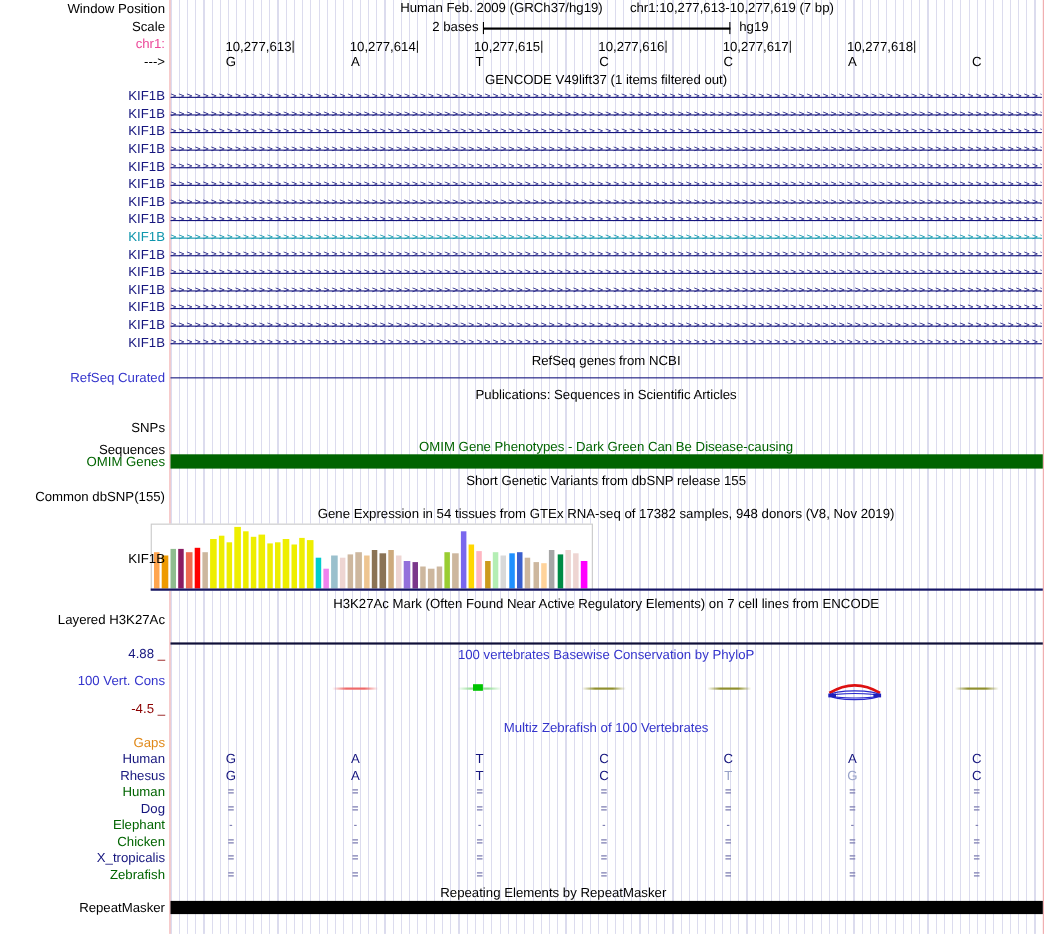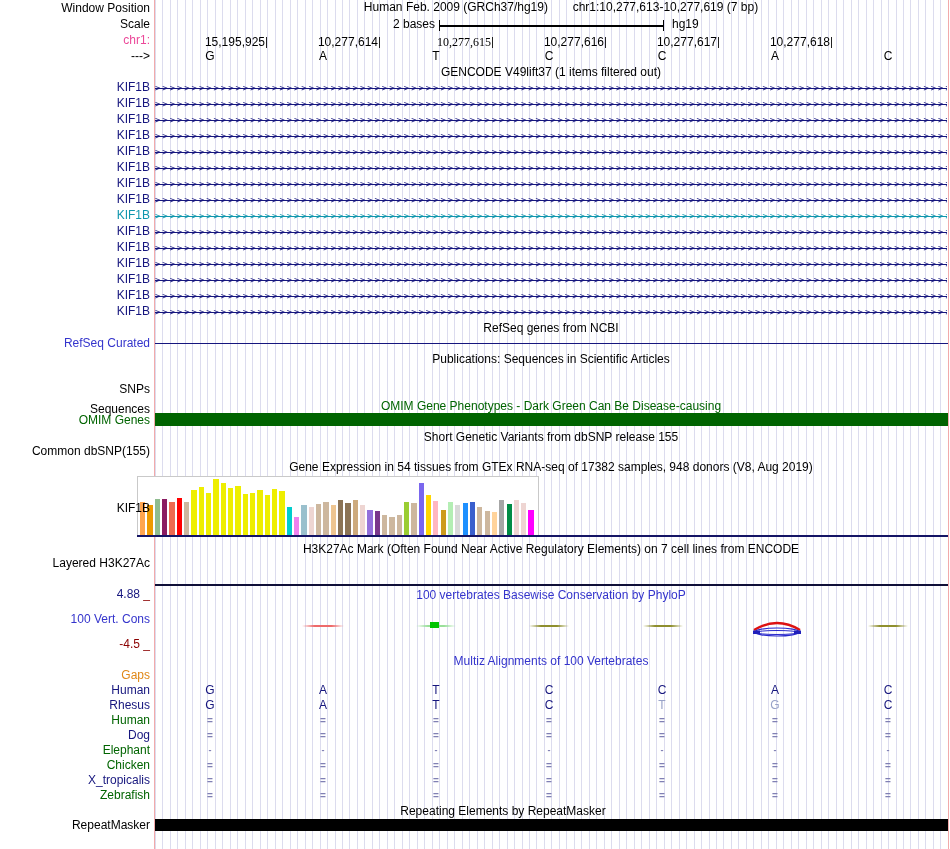--- a/index.html
+++ b/index.html
@@ -110,30 +110,30 @@
       <div class="abs lbl" style="right: 800px; top: 557px; color: rgb(0, 0, 0); text-align: right; z-index: 5;">Layered H3K27Ac</div>
       <div class="abs lbl" style="right: 800px; top: 588px; color: rgb(22, 22, 126); text-align: right; z-index: 5;">4.88<span style="color: rgb(139, 0, 0);"> _</span></div>
       <div class="abs lbl" style="right: 800px; top: 613px; color: rgb(52, 52, 204); text-align: right; z-index: 5;">100 Vert. Cons</div>
       <div class="abs lbl" style="right: 800px; top: 638px; color: rgb(139, 0, 0); text-align: right; z-index: 5;">-4.5<span style="color: rgb(139, 0, 0);"> _</span></div>
       <div class="abs lbl" style="right: 800px; top: 819px; color: rgb(0, 0, 0); text-align: right; z-index: 5;">RepeatMasker</div>
       <div class="abs lbl" style="left: 155px; width: 792px; top: 66px; text-align: center; color: rgb(0, 0, 0); z-index: 5;">GENCODE V49lift37 (1 items filtered out)</div>
       <div class="abs lbl" style="left: 155px; width: 792px; top: 322px; text-align: center; color: rgb(0, 0, 0); z-index: 5;">RefSeq genes from NCBI</div>
       <div class="abs lbl" style="left: 155px; width: 792px; top: 353px; text-align: center; color: rgb(0, 0, 0); z-index: 5;">Publications: Sequences in Scientific Articles</div>
       <div class="abs lbl" style="left: 155px; width: 792px; top: 400px; text-align: center; color: rgb(0, 100, 0); z-index: 5;">OMIM Gene Phenotypes - Dark Green Can Be Disease-causing</div>
       <div class="abs lbl" style="left: 155px; width: 792px; top: 431px; text-align: center; color: rgb(0, 0, 0); z-index: 5;">Short Genetic Variants from dbSNP release 155</div>
-      <div class="abs lbl" style="left: 155px; width: 792px; top: 461px; text-align: center; color: rgb(0, 0, 0); z-index: 5;">Gene Expression in 54 tissues from GTEx RNA-seq of 17382 samples, 948 donors (V8, Aug 2019)</div>
+      <div class="abs lbl" style="left: 155px; width: 792px; top: 461px; text-align: center; color: rgb(0, 0, 0); z-index: 5;">Gene Expression in 54 tissues from GTEx RNA-seq of 17382 samples, 948 donors (V8, Nov 2019)</div>
       <div class="abs lbl" style="left: 155px; width: 792px; top: 543px; text-align: center; color: rgb(0, 0, 0); z-index: 5;">H3K27Ac Mark (Often Found Near Active Regulatory Elements) on 7 cell lines from ENCODE</div>
       <div class="abs lbl" style="left: 155px; width: 792px; top: 589px; text-align: center; color: rgb(52, 52, 204); z-index: 5;">100 vertebrates Basewise Conservation by PhyloP</div>
-      <div class="abs lbl" style="left: 155px; width: 792px; top: 655px; text-align: center; color: rgb(52, 52, 204); z-index: 5;">Multiz Alignments of 100 Vertebrates</div>
+      <div class="abs lbl" style="left: 155px; width: 792px; top: 655px; text-align: center; color: rgb(52, 52, 204); z-index: 5;">Multiz Zebrafish of 100 Vertebrates</div>
       <div class="abs lbl" style="left: 155px; width: 696px; top: 805px; text-align: center; color: rgb(0, 0, 0); z-index: 5;">Repeating Elements by RepeatMasker</div>
-      <div class="abs lbl" style="right: 685px; top: 36px; text-align: right; z-index: 5;">15,195,925</div>
+      <div class="abs lbl" style="right: 685px; top: 36px; text-align: right; z-index: 5;">10,277,613</div>
       <div class="abs" style="left: 266px; top: 37px; width: 1.2px; height: 11px; background: rgb(34, 34, 34); z-index: 5;"></div>
       <div class="abs lbl" style="right: 572px; top: 36px; text-align: right; z-index: 5;">10,277,614</div>
       <div class="abs" style="left: 379px; top: 37px; width: 1.2px; height: 11px; background: rgb(34, 34, 34); z-index: 5;"></div>
-      <div class="abs lbl" style="right: 459px; top: 36px; text-align: left; z-index: 5; font-family: Liberation Serif, serif;">10,277,615</div>
+      <div class="abs lbl" style="right: 459px; top: 36px; text-align: left; z-index: 5;">10,277,615</div>
       <div class="abs" style="left: 492px; top: 37px; width: 1.2px; height: 11px; background: rgb(34, 34, 34); z-index: 5;"></div>
       <div class="abs lbl" style="right: 346px; top: 36px; text-align: right; z-index: 5;">10,277,616</div>
       <div class="abs" style="left: 605px; top: 37px; width: 1.2px; height: 11px; background: rgb(34, 34, 34); z-index: 5;"></div>
       <div class="abs lbl" style="right: 233px; top: 36px; text-align: right; z-index: 5;">10,277,617</div>
       <div class="abs" style="left: 718px; top: 37px; width: 1.2px; height: 11px; background: rgb(34, 34, 34); z-index: 5;"></div>
       <div class="abs lbl" style="right: 120px; top: 36px; text-align: center; z-index: 5;">10,277,618</div>
       <div class="abs" style="left: 831px; top: 37px; width: 1.2px; height: 11px; background: rgb(34, 34, 34); z-index: 5;"></div>
       <div class="abs lbl" style="left: 210px; top: 50px; transform: translateX(-50%); color: rgb(0, 0, 0); z-index: 5;">G</div>
       <div class="abs lbl" style="left: 323px; top: 50px; transform: translateX(-50%); color: rgb(0, 0, 0); z-index: 5;">A</div>
       <div class="abs lbl" style="left: 436px; top: 50px; transform: translateX(-50%); color: rgb(0, 0, 0); z-index: 5;">T</div>

